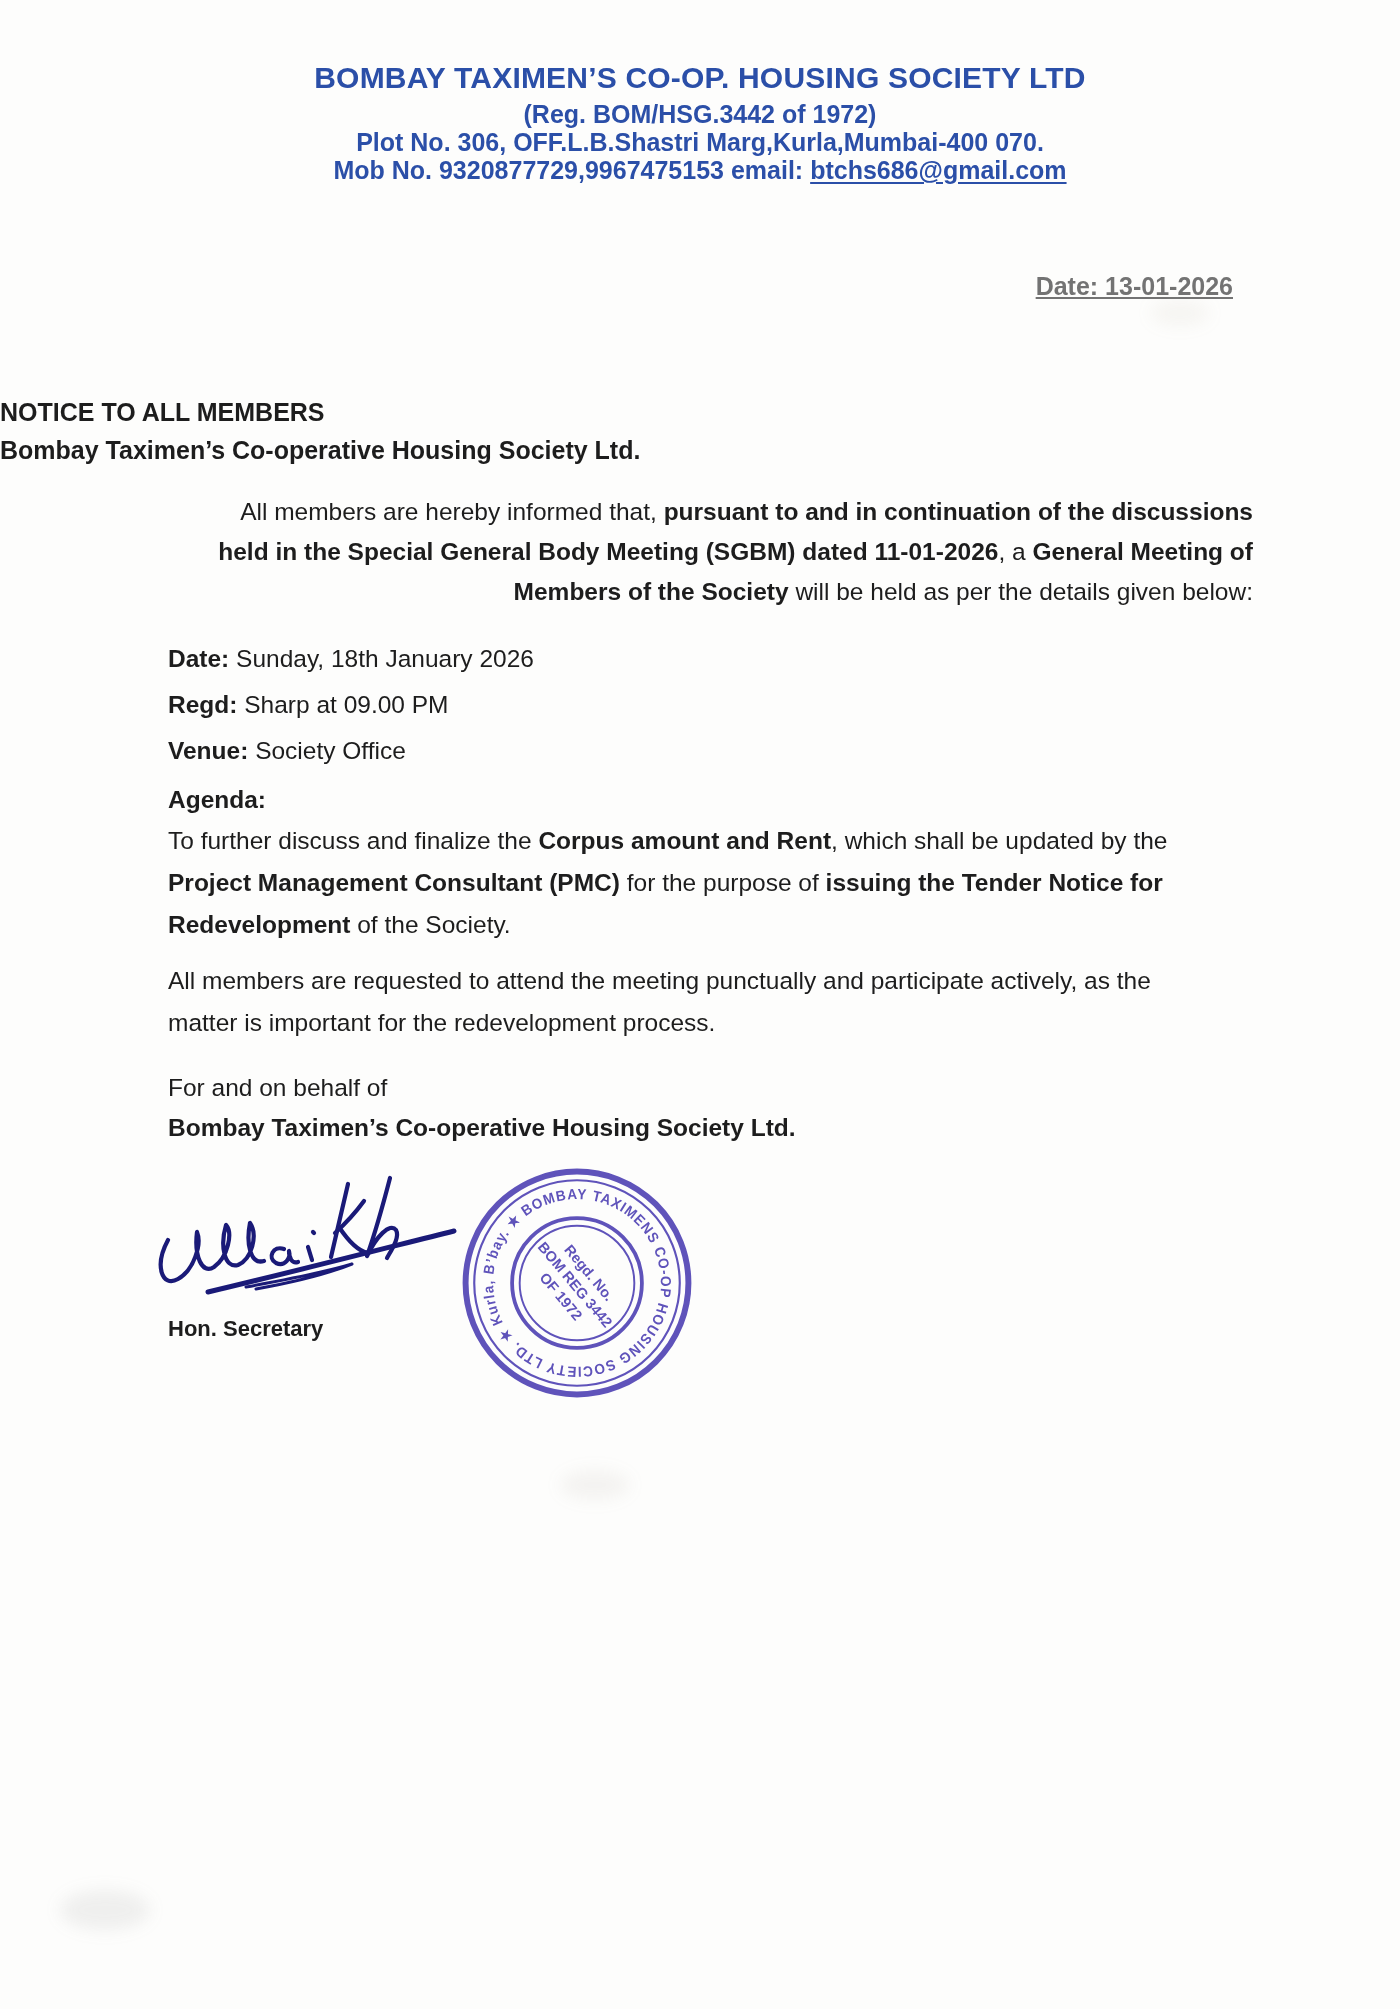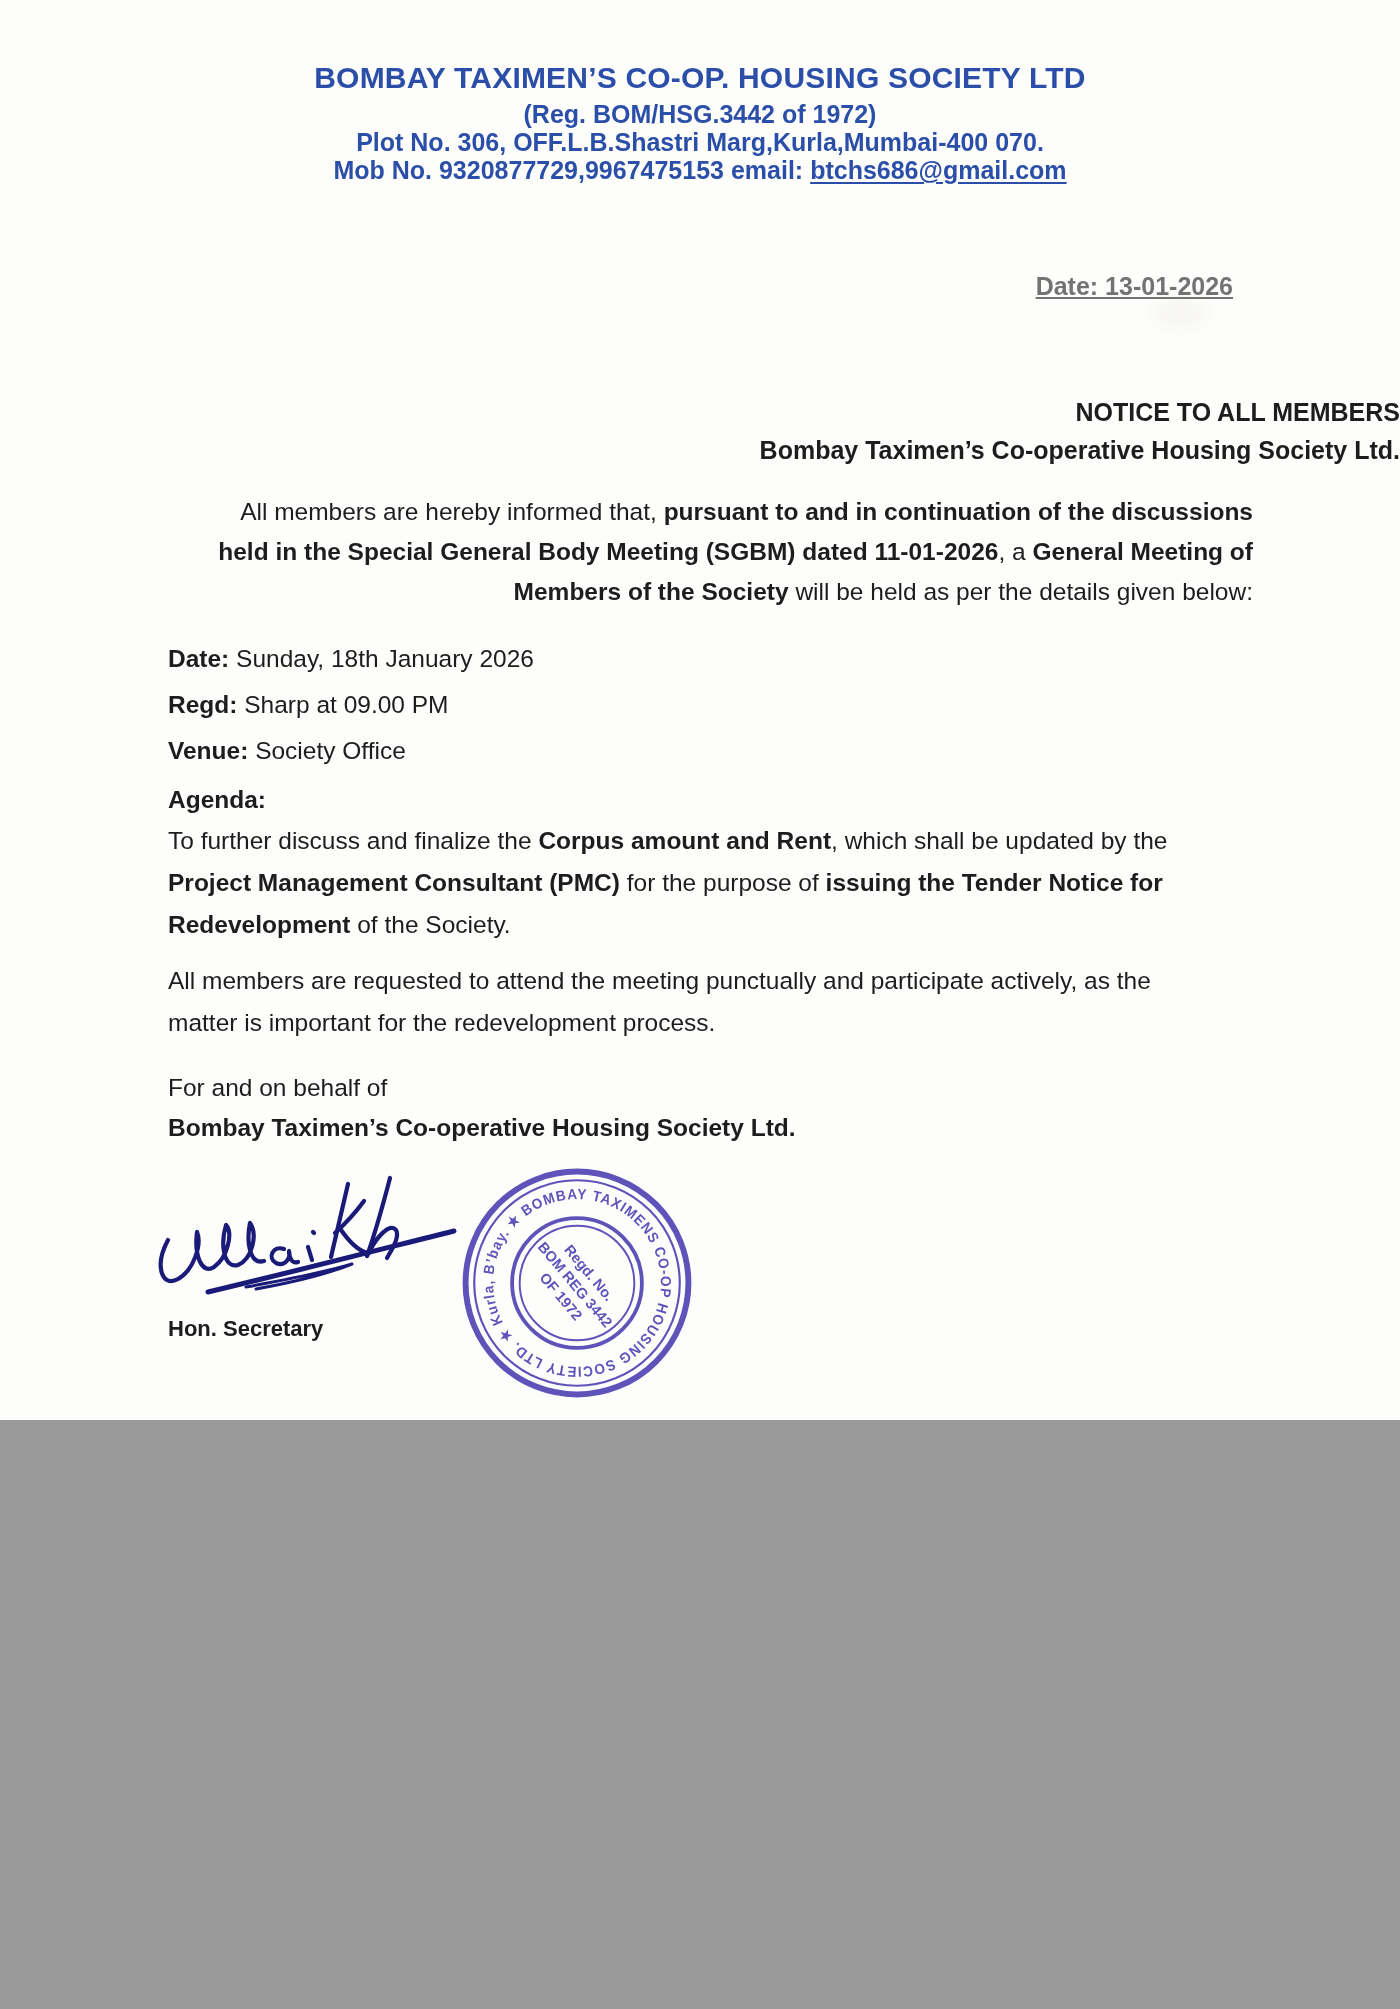--- a/index.html
+++ b/index.html
@@ -1,18 +1,18 @@
 <!DOCTYPE html>
 <html><head>
 <meta charset="utf-8">
 <style>
   html,body{margin:0;padding:0;background:#9a9a9a;}
   .page{
     position:relative;
-    width:1400px;height:1420px;
+    width:1400px;height:2009px;
     margin:0 auto;
     background:#fdfdfc;
     overflow:hidden;
     font-family:"Liberation Sans", sans-serif;
     color:#1d1d1d;
   }
   
   .letterhead{
     position:absolute;top:60px;left:0;width:1400px;
     text-align:center;font-weight:700;
@@ -23,21 +23,21 @@
   .email-link{text-decoration:underline;text-underline-offset:3px;cursor:pointer;}
   
   .date-line{
     position:absolute;top:272px;left:0;width:1233px;
     text-align:right;font-size:25px;font-weight:700;color:#737373;
   }
   .date-line span{text-decoration:underline;text-underline-offset:2px;}
   
   .notice-head{
     position:absolute;top:393px;left:0;width:1400px;
-    text-align:right;font-weight:700;font-size:25px;line-height:38px;
+    text-align:left;font-weight:700;font-size:25px;line-height:38px;
   }
   
   .body-block{position:absolute;left:168px;width:1085px;font-size:24.5px;}
   .body-block b{font-weight:700;}
   .intro{top:492px;line-height:40px;text-align:right;}
   .details{top:636px;line-height:46px;}
   .agenda-h{top:780px;line-height:40px;font-weight:700;}
   .agenda{top:820px;line-height:42px;}
   .request{top:960px;line-height:42px;}
   .closing{top:1068px;line-height:40px;}

